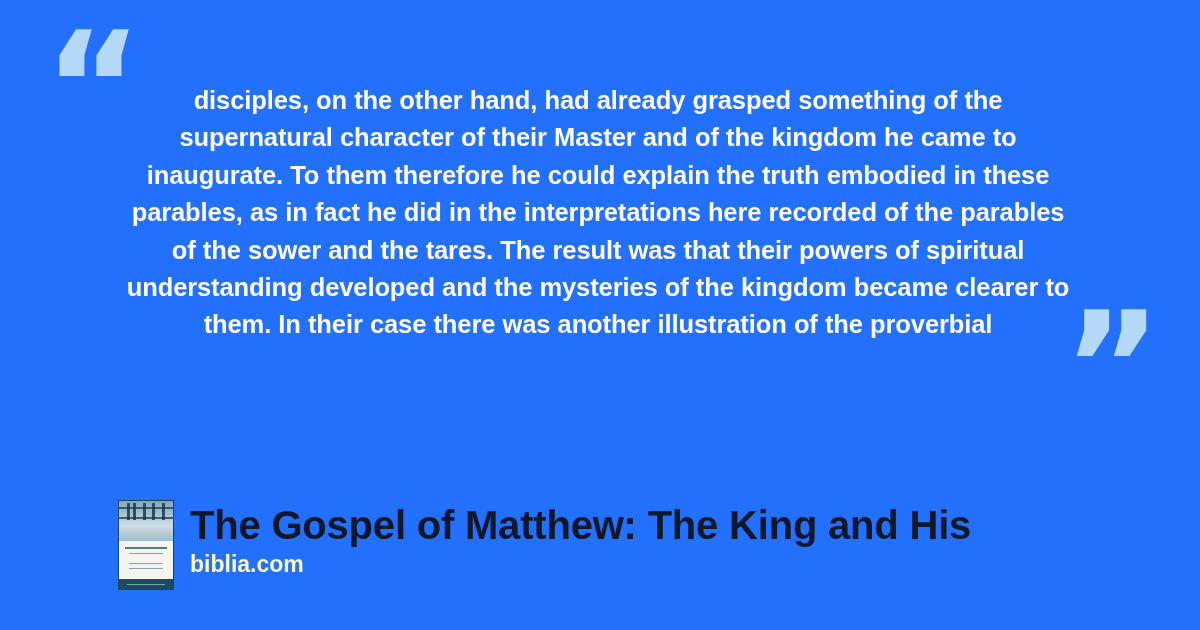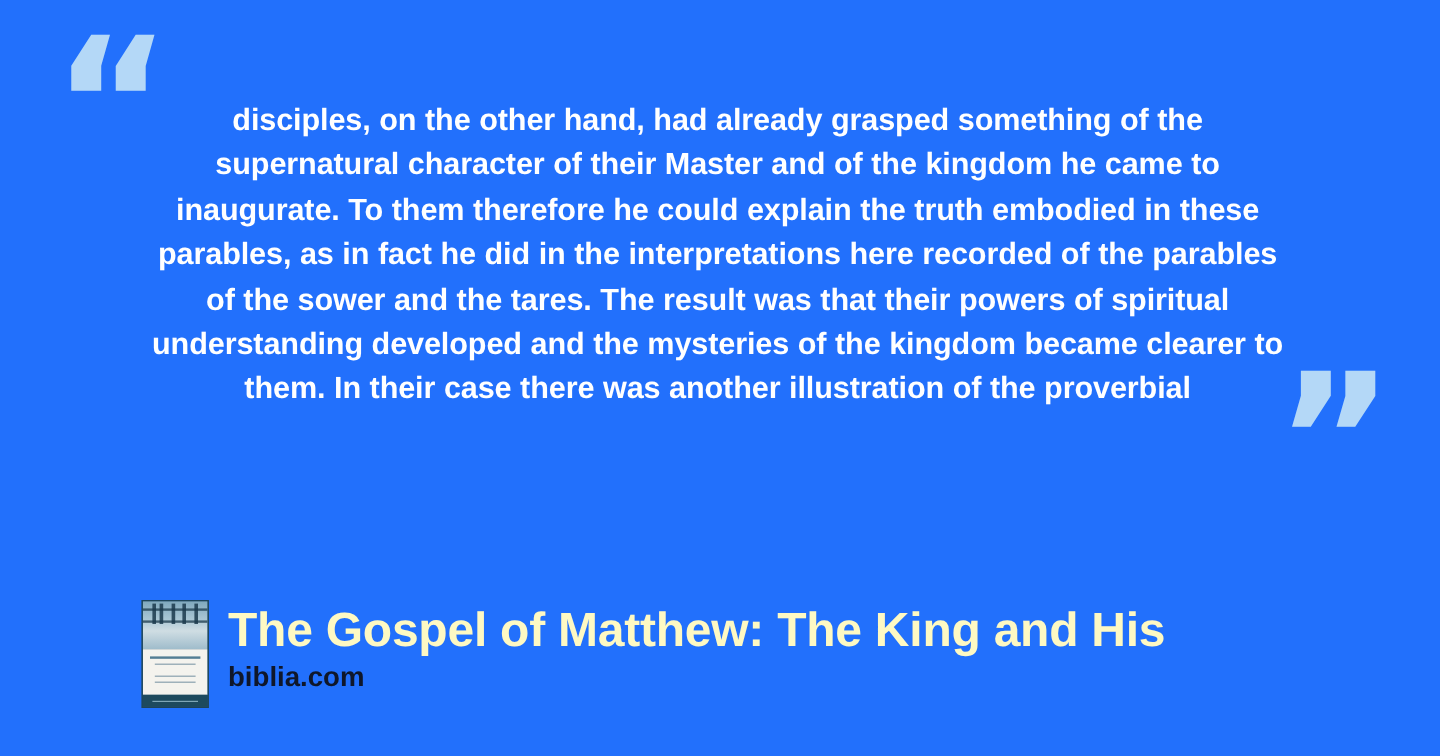--- a/index.html
+++ b/index.html
@@ -147,30 +147,30 @@
     height: 1.5px;
     background: #8fb6c6;
     opacity: .85;
   }
 
   #footer-text {
     margin-left: 16px;
     padding-top: 2px;
   }
   #book-title {
-    color: #fef9c3;
+    color: #0f172a;
     font-family: "Liberation Sans", sans-serif;
     font-weight: bold;
     font-size: 40px;
     line-height: 46px;
     letter-spacing: -0.2px;
     white-space: nowrap;
   }
   #site-name {
-    color: #0f172a;
+    color: #fef9c3;
     font-family: "Liberation Sans", sans-serif;
     font-weight: bold;
     font-size: 23px;
     line-height: 28px;
     margin-top: 2px;
     white-space: nowrap;
   }
 </style>
 </head>
 <body>

